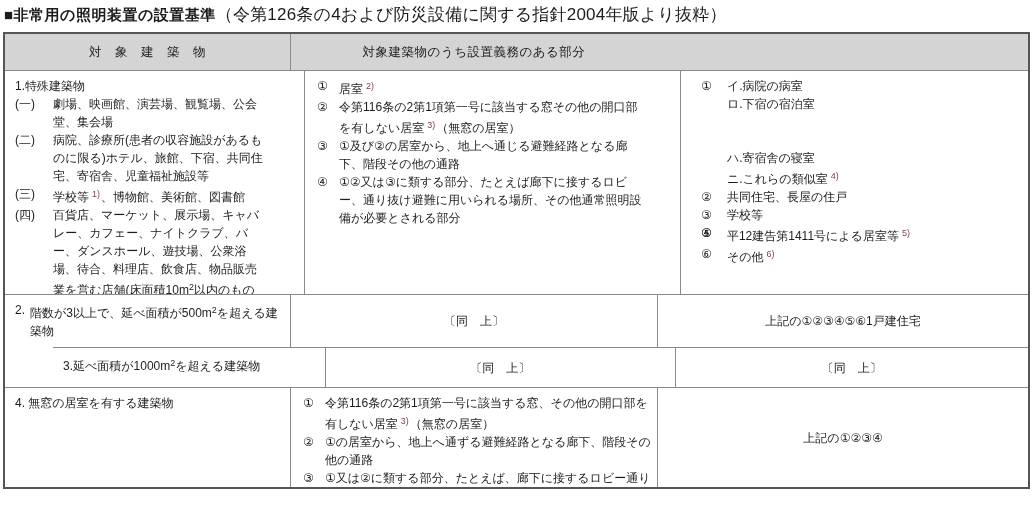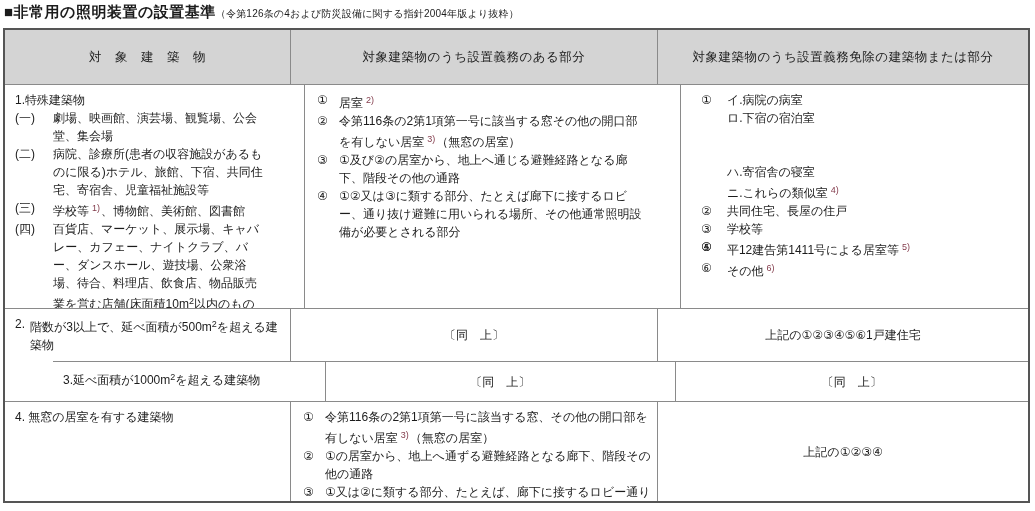--- a/index.html
+++ b/index.html
@@ -2,32 +2,32 @@
 <html lang="ja" style="--accent: #833c4c; --header-bg: #d4d4d4; --border-outer: #555555; --border-inner: #8a8a8a;"><head>
 <meta charset="utf-8">
 <style>
   * { margin:0; padding:0; box-sizing:border-box; }
   html,body { width:1035px; height:511px; background:#ffffff;
     font-family:"Liberation Sans","DejaVu Sans",sans-serif;
     color:#1c1c1c; }
   .page { padding:2px 0 0 3px; }
   .title-line { padding:1px 0 6px 1px; white-space:nowrap; }
   .title-heading { font-size:15px; font-weight:bold; letter-spacing:0.5px; }
-  .title-note { font-size:10px; letter-spacing:0.2px; }
+  .title-note { font-size:17px; letter-spacing:0.2px; }
 
   .t-table { width:1027px; border:2px solid var(--border-outer,#555); background:#fff; }
   .t-row { display:flex; border-top:1px solid var(--border-inner,#8a8a8a); }
   .t-row:first-child { border-top:none; }
   .t-cell { border-left:1px solid var(--border-inner,#8a8a8a);
     font-size:12px; line-height:18px; padding:6px 6px 4px 10px; overflow:hidden; }
   .t-cell:nth-child(1) { border-left:none; width:285px; }
   .t-cell:nth-child(2) { width:367px; padding-left:12px; }
   .t-cell:nth-child(3) { width:371px; padding-left:20px; }
 
-  .t-head { background:var(--header-bg,#d4d4d4); height:54px; }
+  .t-head { background:var(--header-bg,#d4d4d4); height:36px; }
   .t-head .t-cell { display:flex; align-items:center; justify-content:center;
     text-align:center; font-size:12.5px; padding:2px 4px; letter-spacing:0.5px; }
 
   
   .t-row.r0 { height:224px;gap:32px; }
   .t-row.r1 { height:53px; }
   .t-row.r2 { height:40px;margin-left:48px; }
   .t-row.r3 { height:100px; }
 
   .t-cell.center { display:flex; align-items:center; justify-content:center;
@@ -43,21 +43,20 @@
 <body>
 
 <div class="page">
   <div class="title-line">
     <span class="title-heading">■非常用の照明装置の設置基準</span><span class="title-note">（令第126条の4および防災設備に関する指針2004年版より抜粋）</span>
   </div>
   <div class="t-table">
       <div class="t-row t-head">
         <div class="t-cell">対　象　建　築　物</div>
         <div class="t-cell">対象建築物のうち設置義務のある部分</div>
-        <div class="t-cell">対象建築物のうち設置義務免除の建築物または部分</div>
       </div>
       <div class="t-row r0">
         <div class="t-cell">
           <div class="para"><span class="seg">1.特殊建築物</span></div>
           <div class="para" style="padding-left: 38px;"><span class="plabel">(一)</span><span class="seg">劇場、映画館、演芸場、観覧場、公会堂、集会場</span></div>
           <div class="para" style="padding-left: 38px;"><span class="plabel">(二)</span><span class="seg">病院、診療所(患者の収容施設があるものに限る)ホテル、旅館、下宿、共同住宅、寄宿舎、児童福祉施設等</span></div>
           <div class="para" style="padding-left: 38px;"><span class="plabel">(三)</span><span class="seg">学校等</span><span class="sup-note">1)</span><span class="seg">、博物館、美術館、図書館</span></div>
           <div class="para" style="padding-left: 38px;"><span class="plabel">(四)</span><span class="seg">百貨店、マーケット、展示場、キャバレー、カフェー、ナイトクラブ、バー、ダンスホール、遊技場、公衆浴場、待合、料理店、飲食店、物品販売業を営む店舗(床面積10m</span><span class="sup-black">2</span><span class="seg">以内のものを除く)</span></div>
         </div>
         <div class="t-cell">

